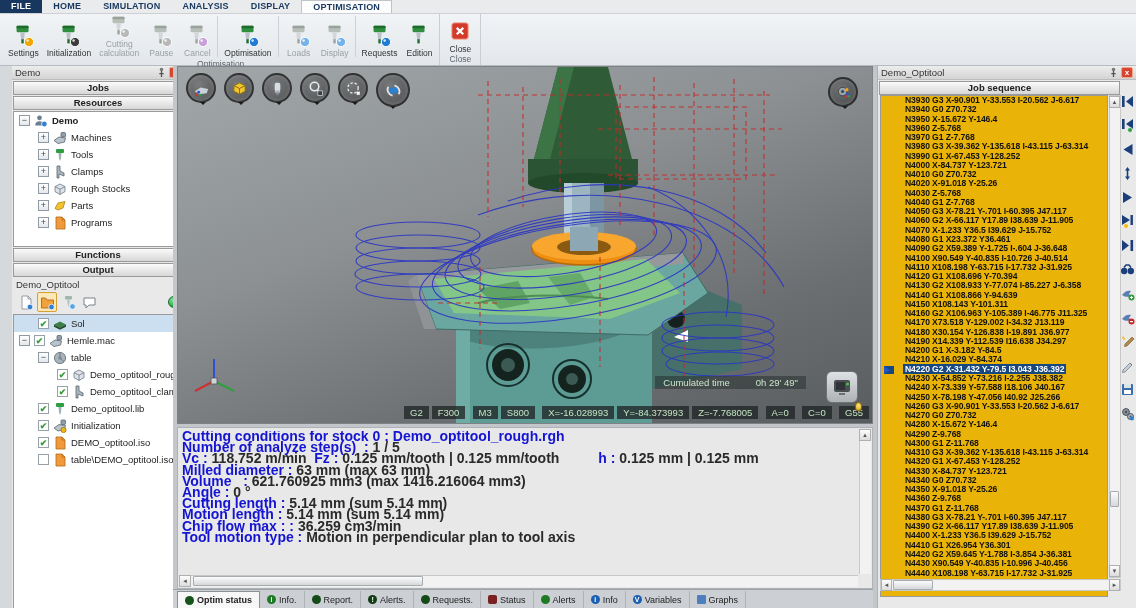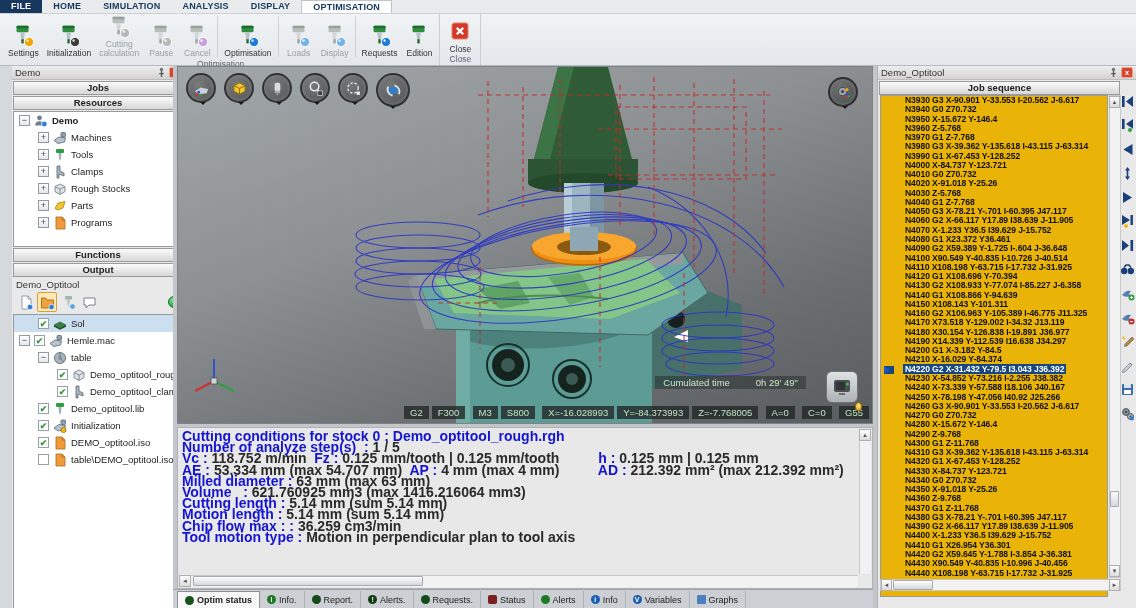--- a/index.html
+++ b/index.html
@@ -634,23 +634,23 @@
     <div id="bulb"></div>
   </div>
   <div class="vsplit" style="left:873px;"></div>
 
   <div id="hsplit"></div>
   <div id="optim">
     <div id="optim-text">
         <div class="oline"><span class="b">Cutting conditions for stock 0 : Demo_optitool_rough.rgh</span></div>
         <div class="oline"><span class="b">Number of analyze step(s)  : </span><span class="k">1 / 5</span></div>
         <div class="oline"><span class="b">Vc : </span><span class="k">118.752 m/min</span><span class="b">  Fz : </span><span class="k">0.125 mm/tooth | 0.125 mm/tooth</span><span class="k">          </span><span class="b">h : </span><span class="k">0.125 mm | 0.125 mm</span></div>
-        <div class="oline"><span class="b">AE : </span><span class="k">53.334 mm (max 54.707 mm)</span><span class="b">  AP : </span><span class="k">4 mm (max 4 mm)</span><span class="k">          </span><span class="b">AD : </span><span class="k">212.392 mm² (max 212.392 mm²)</span></div>
         <div class="oline"><span class="b">Milled diameter : </span><span class="k">63 mm (max 63 mm)</span></div>
         <div class="oline"><span class="b">Volume   : </span><span class="k">621.760925 mm3 (max 1416.216064 mm3)</span></div>
+        <div class="oline"><span class="b">Angle : </span><span class="k">0 °</span></div>
         <div class="oline"><span class="b">Cutting length : </span><span class="k">5.14 mm (sum 5.14 mm)</span></div>
         <div class="oline"><span class="b">Motion length : </span><span class="k">5.14 mm (sum 5.14 mm)</span></div>
         <div class="oline"><span class="b">Chip flow max : : </span><span class="k">36.259 cm3/min</span></div>
         <div class="oline"><span class="b">Tool motion type : </span><span class="k">Motion in perpendicular plan to tool axis</span></div>
       </div>
     <div class="sbv">
       <span class="sbtn" style="top:0;left:-1px;">▲</span>
     </div>
     <div class="sbh">
       <span class="sbtn" style="left:0;top:-1px;">◄</span>

